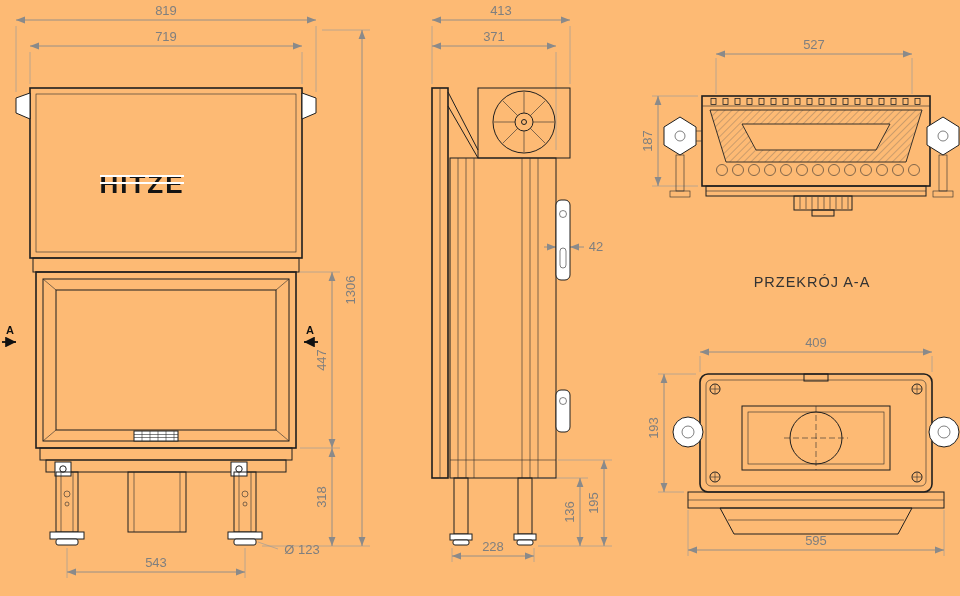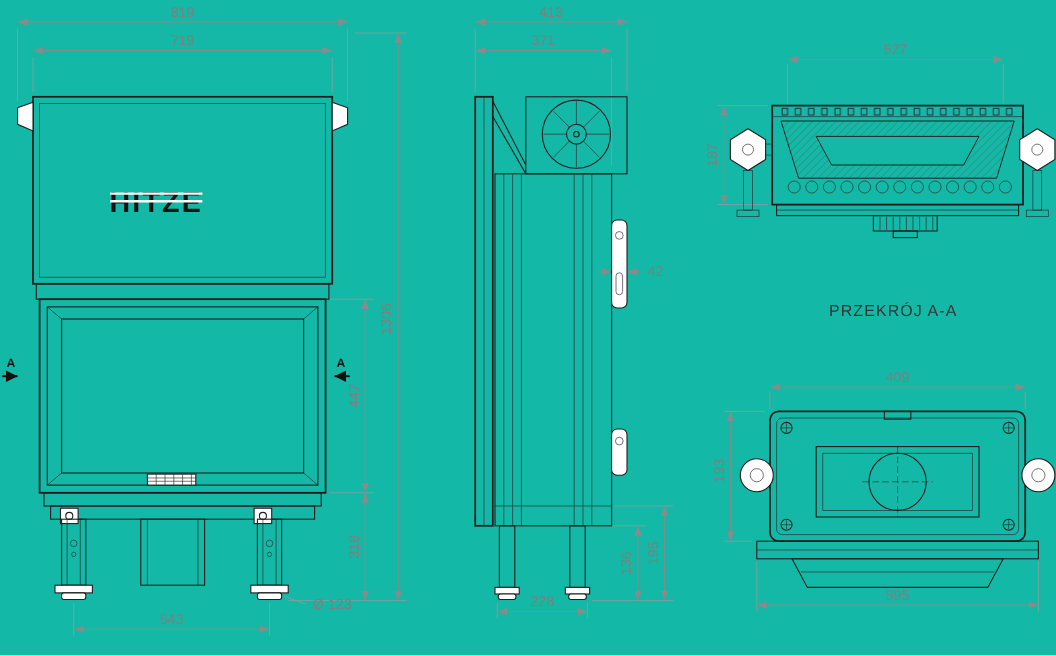--- a/index.html
+++ b/index.html
@@ -1,16 +1,16 @@
 <!DOCTYPE html>
 <html><head>
 <meta charset="utf-8">
 <style>
   html,body{margin:0;padding:0;background:#ffffff;}
-  .page{position:relative;width:960px;height:596px;background:#14b8a6;overflow:hidden;
+  .page{position:relative;width:960px;height:596px;background:#fdba74;overflow:hidden;
         font-family:"Liberation Sans",sans-serif;}
   svg{display:block;}
   .ln  {stroke:#1f1f1f;stroke-width:1;fill:none;}
   .lnw {stroke:#1f1f1f;stroke-width:1;fill:#fff;}
   .ln2 {stroke:#1f1f1f;stroke-width:1.6;fill:none;}
   .thin{stroke:#2c2c2c;stroke-width:0.6;fill:none;}
   .dim {stroke:#8a8a8a;stroke-width:0.9;fill:none;}
   .ext {stroke:#9a9a9a;stroke-width:0.65;fill:none;}
   .dimtext{fill:#7f7f7f;font-size:13px;text-anchor:middle;font-family:"Liberation Sans",sans-serif;}
   .atext{fill:#111;font-size:11px;font-weight:bold;text-anchor:middle;font-family:"Liberation Sans",sans-serif;}

